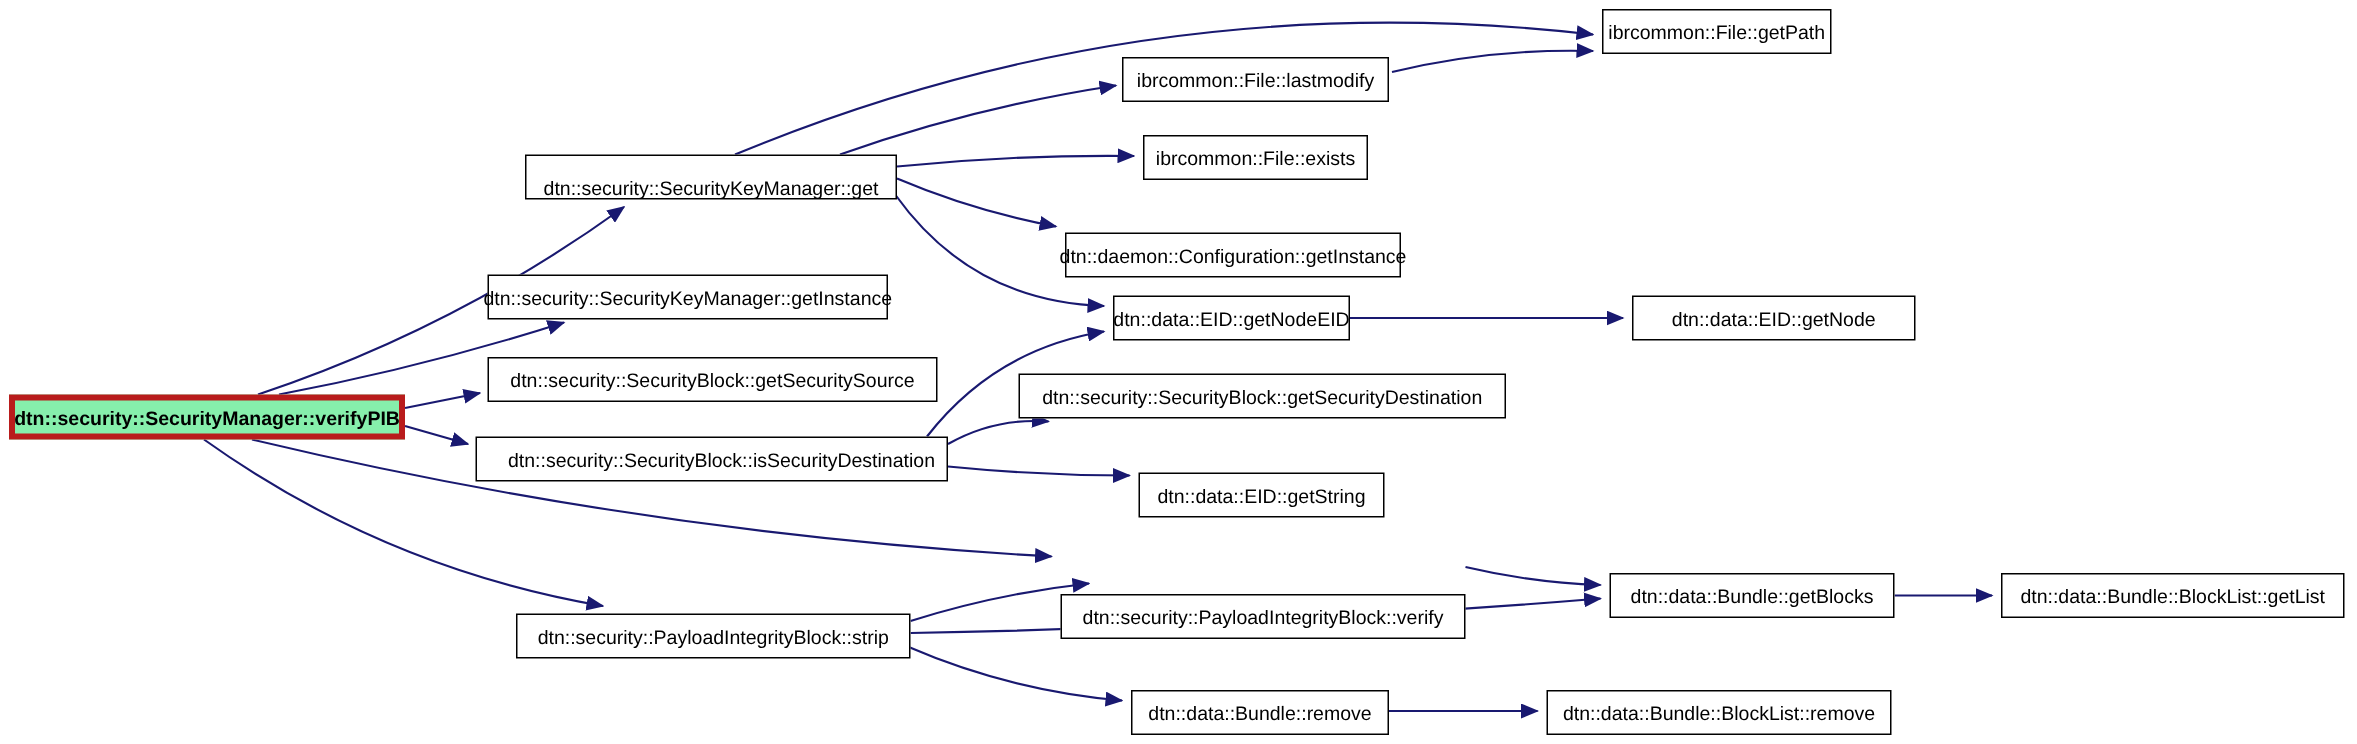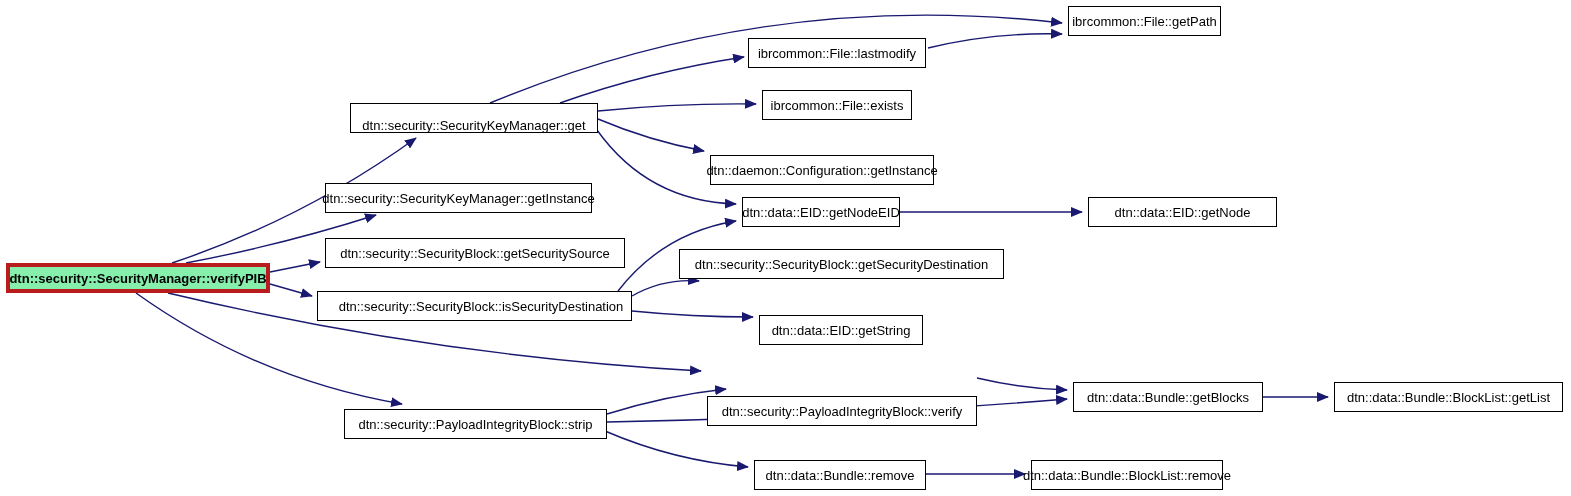--- a/index.html
+++ b/index.html
@@ -122,17 +122,17 @@
       </div>
       <div class="node" style="left: 1073px; top: 382px; width: 190px; height: 30px;">
         <span>dtn::data::Bundle::getBlocks</span>
       </div>
       <div class="node" style="left: 1334px; top: 382px; width: 229px; height: 30px;">
         <span>dtn::data::Bundle::BlockList::getList</span>
       </div>
       <div class="node" style="left: 754px; top: 460px; width: 172px; height: 30px;">
         <span>dtn::data::Bundle::remove</span>
       </div>
-      <div class="node" style="left: 1031px; top: 460px; width: 192px; height: 30px;">
+      <div class="node" style="left: 1031px; top: 460px; width: 230px; height: 30px;">
         <span>dtn::data::Bundle::BlockList::remove</span>
       </div>
     </div>
 </div>
 
 </body></html>

